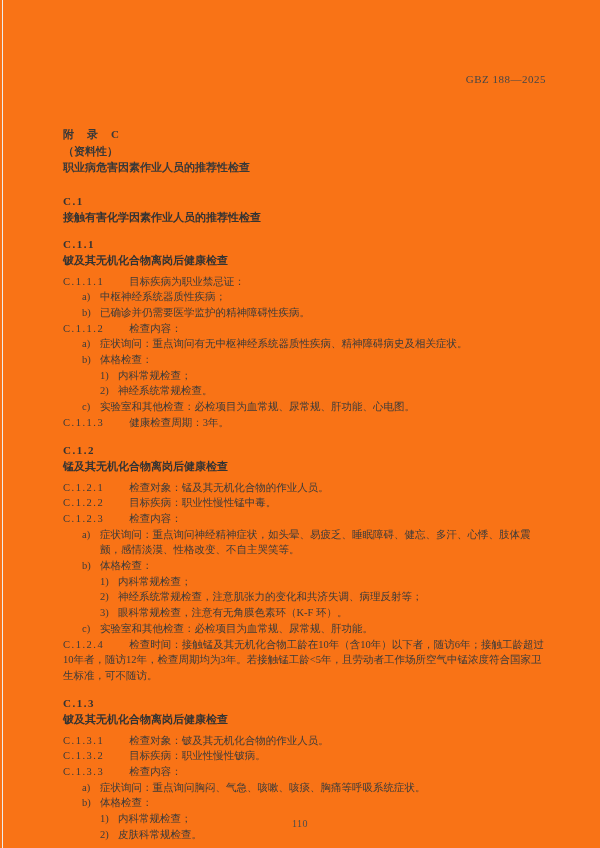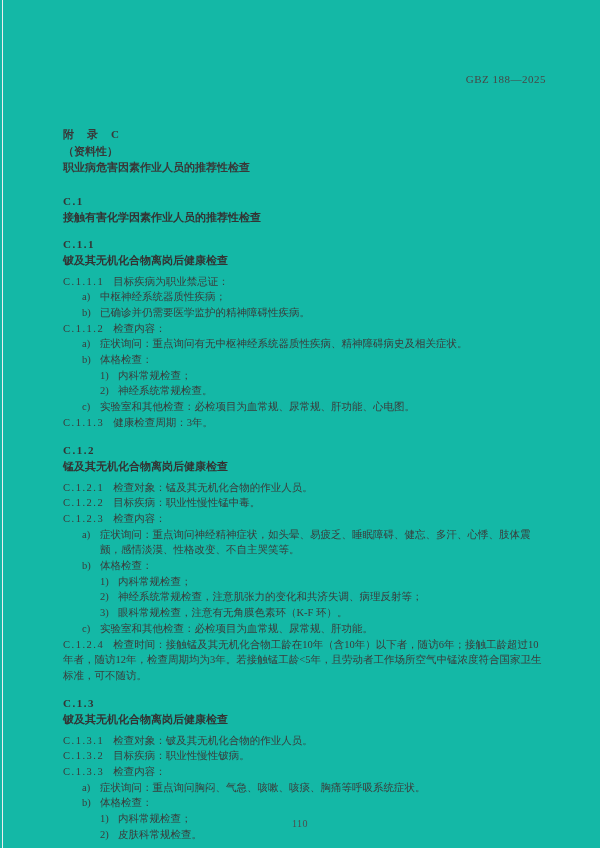--- a/index.html
+++ b/index.html
@@ -1,19 +1,19 @@
 <!DOCTYPE html>
 <html><head>
 <meta charset="utf-8">
 <style>
   html,body{margin:0;padding:0;background:#ffffff;}
   .page{
     position:relative;
     width:600px;height:848px;
-    background:#14b8a6;
+    background:#f97316;
     font-family:"Liberation Serif","DejaVu Serif",serif;
     color:#3b3b3b;
     overflow:hidden;
   }
   .scan-edge{
     position:absolute;left:2px;top:0;bottom:0;width:1px;
     background:#ededed;
   }
   .doc-code{
     position:absolute;top:73px;right:54px;
@@ -28,21 +28,21 @@
   }
   .title-block .t1{white-space:pre;letter-spacing:1px;}
   .line{font-size:10.5px;line-height:15.7px;color:#3b3b3b;}
   .h2,.h3{
     display:flex;font-weight:bold;font-size:11px;line-height:16px;color:#333333;flex-direction:column;
   }
   .h2{margin-top:17px;}
   .h3{margin-top:11px;margin-bottom:6px;}
   .h2 .num,.h3 .num{flex:0 0 auto;margin-right:9px;letter-spacing:1.5px;}
   .para{display:block;}
-  .para .num{letter-spacing:1.5px;margin-right:9px;}
+  .para .num{letter-spacing:1.5px;margin-right:25px;}
   .item-a{display:flex;padding-left:19px;}
   .item-n{display:flex;padding-left:37px;}
   .item-a .marker,.item-n .marker{flex:0 0 18px;}
   .txt{flex:1 1 auto;}
   .page-number{
     position:absolute;top:818px;left:0;width:600px;
     text-align:center;font-size:10px;color:#4d4d4d;letter-spacing:0.5px;
   }
 </style>
 </head>

